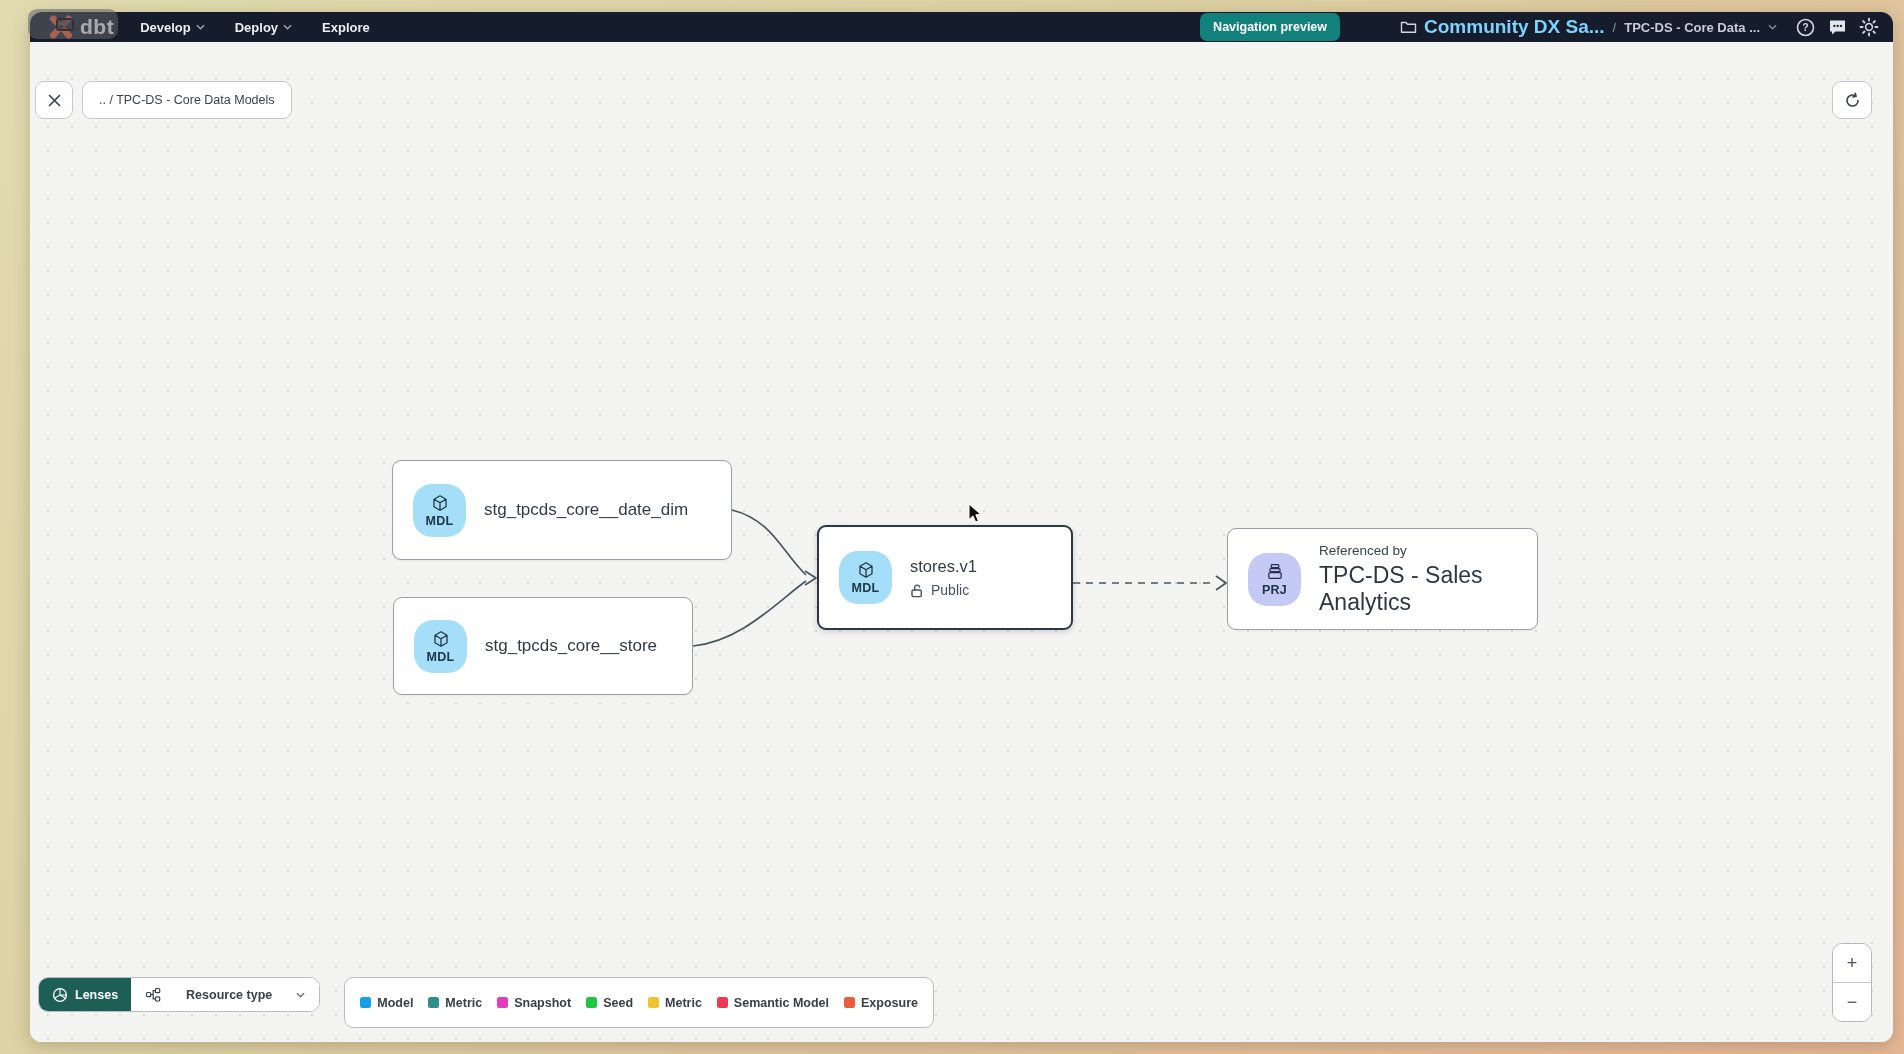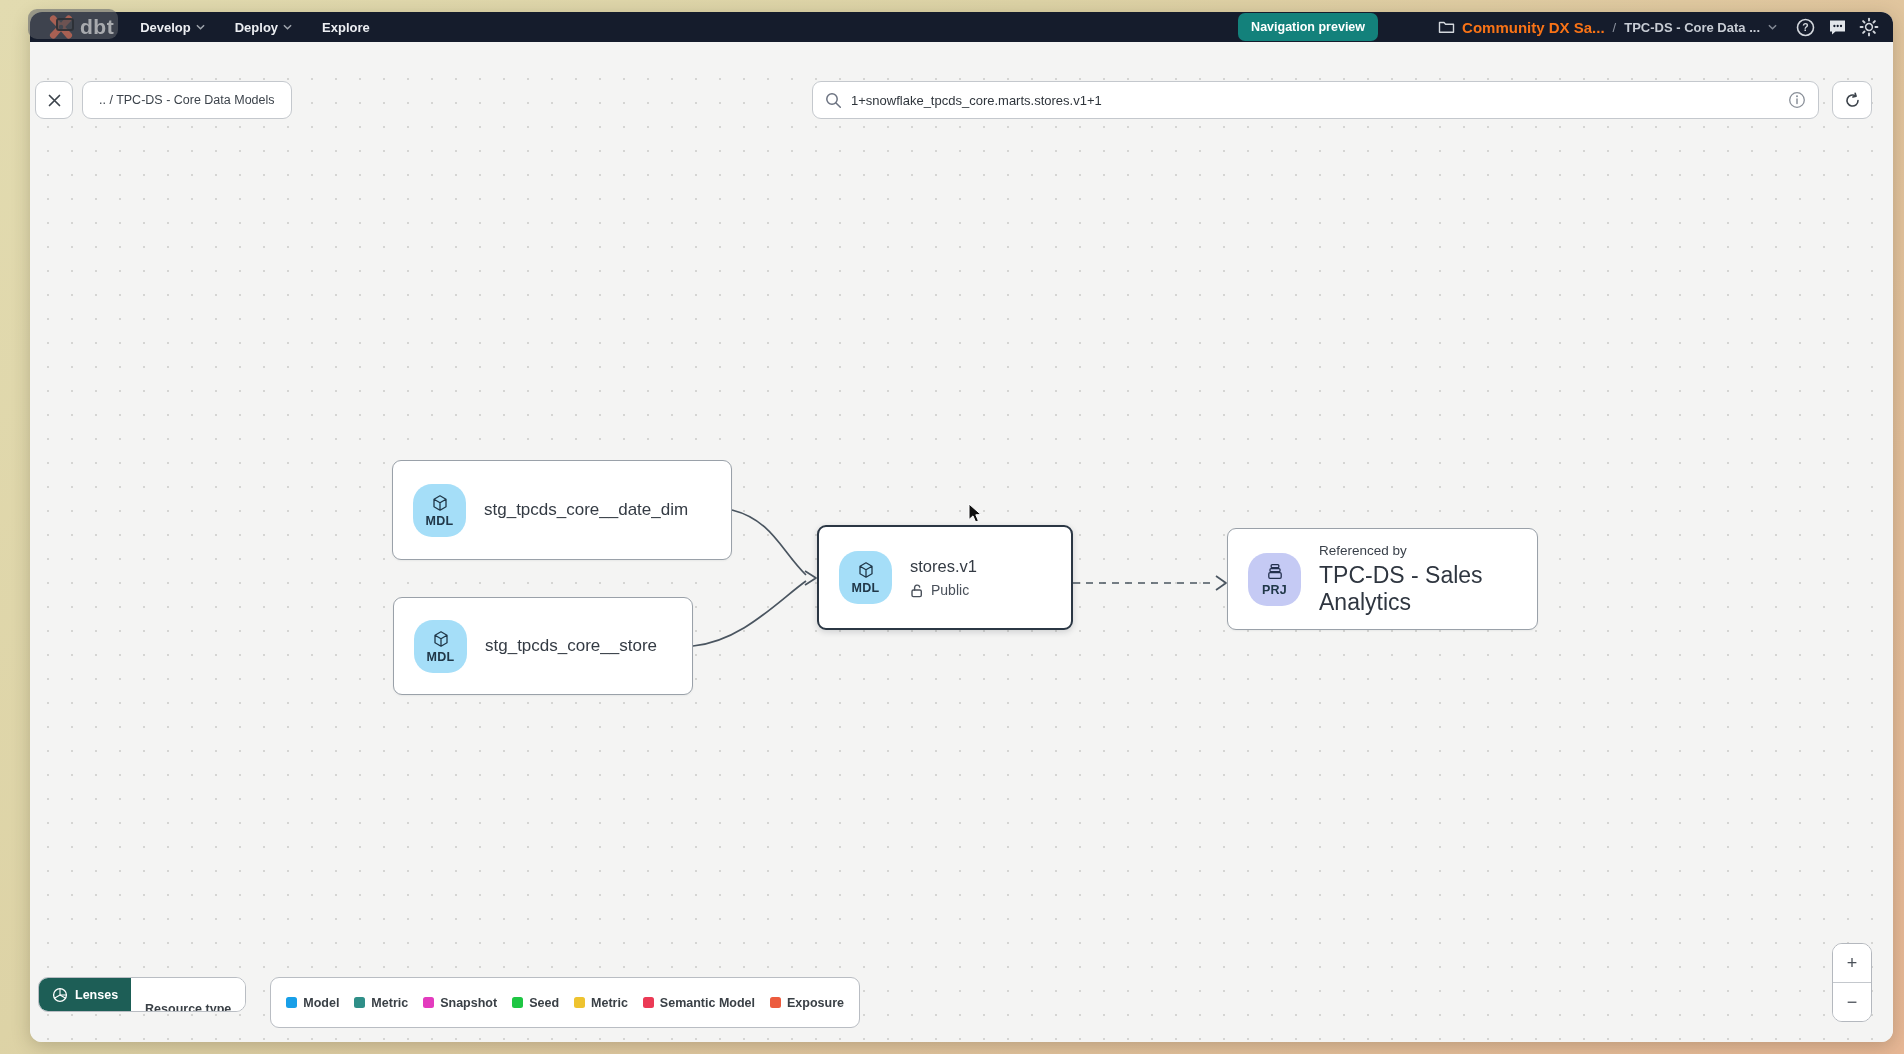--- a/index.html
+++ b/index.html
@@ -36,21 +36,21 @@
   .logo-text { font-size:21px; font-weight:700; color:#fff; letter-spacing:.5px; }
   .nav-menu { display:flex; align-items:center; gap:30px; }
   .nav-item { display:flex; align-items:center; gap:5px; font-size:13px; font-weight:700; color:#eceef2; cursor:pointer; }
   .chev { width:9px; height:6px; display:block; opacity:.75; }
   .nav-right { margin-left:auto; display:flex; align-items:center; gap:14px; }
   .preview-badge {
     background:#13817b; color:#fff; font-size:12.5px; font-weight:700;
     padding:7px 13px; border-radius:7px; white-space:nowrap;text-align:right;
   }
   .crumbs { display:flex; align-items:center; gap:8px; white-space:nowrap; }
-  .crumb-project { font-size:15px; font-weight:700; color:#f97316; display:flex; align-items:center; gap:7px;padding-left:46px;}
+  .crumb-project { font-size:19px; font-weight:700; color:#7dd3fc; display:flex; align-items:center; gap:7px;padding-left:46px;}
   .crumb-sep { color:#8e95a1; font-size:13px; }
   .crumb-section { font-size:13px; font-weight:600; color:#c7ccd4; }
   .nav-icons { display:flex; align-items:center; gap:12px; margin-left:4px; }
   .nav-icon { width:20px; height:20px; display:flex; align-items:center; justify-content:center; cursor:pointer; }
   
   .canvas {
     position:absolute; left:0; top:45px; right:0; bottom:0;
     background-color:#f4f4f3;
     background-image:radial-gradient(#d5d5d3 1.3px, transparent 1.4px);
     background-size:24px 24px; background-position:6px 10px;
@@ -104,21 +104,21 @@
   .lens-pill {
     display:flex; align-items:stretch; border:1px solid #b9bdc3; border-radius:10px;
     overflow:hidden; background:#fff; height:35px;
   }
   .lenses-btn {
     background:#1d5e56; color:#fff; display:flex; align-items:center; gap:7px;
     padding:0 13px; font-size:12.5px; font-weight:700; cursor:pointer;
   }
   .resource-btn {
     display:flex; align-items:center; gap:24px; padding:0 14px; font-size:12.5px;
-    font-weight:600; color:#3a4046; cursor:pointer; background:#fff;flex-direction:column;
+    font-weight:600; color:#3a4046; cursor:pointer; background:#fff;
   }
   .legend {
     display:flex; align-items:center; gap:15px; background:#fff;
     border:1px solid #b9bdc3; border-radius:9px; padding:0 15px; height:51px;
   }
   .legend-item { display:flex; align-items:center; gap:6px; font-size:12.5px; font-weight:600; color:#3a4046; }
   .swatch { width:11px; height:11px; border-radius:2.5px; display:inline-block; }
   .zoom-ctrl {
     position:absolute; right:21px; bottom:20px; width:40px; height:79px;
     background:#fff; border:1px solid #b4b8be; border-radius:10px; overflow:hidden;
@@ -222,32 +222,20 @@
     </g>
   </svg>
 
   <div class="toolbar">
     <div class="tool-btn btn-close">
       <svg width="15" height="15" viewBox="0 0 15 15">
         <path d="M2.5 2.5 L12.5 12.5 M12.5 2.5 L2.5 12.5" stroke="#3c434b" stroke-width="1.7" stroke-linecap="round"></path>
       </svg>
     </div>
     <div class="chip">.. / TPC-DS - Core Data Models</div>
-    <div class="searchbar">
-      <svg width="17" height="17" viewBox="0 0 17 17">
-        <circle cx="7" cy="7" r="5.2" fill="none" stroke="#6b7280" stroke-width="1.5"></circle>
-        <line x1="11" y1="11" x2="15.3" y2="15.3" stroke="#6b7280" stroke-width="1.5" stroke-linecap="round"></line>
-      </svg>
-      <input class="search-input" type="text" value="1+snowflake_tpcds_core.marts.stores.v1+1" style="">
-      <svg width="18" height="18" viewBox="0 0 18 18">
-        <circle cx="9" cy="9" r="7.3" fill="none" stroke="#8a9099" stroke-width="1.3"></circle>
-        <line x1="9" y1="8" x2="9" y2="12.6" stroke="#8a9099" stroke-width="1.5" stroke-linecap="round"></line>
-        <circle cx="9" cy="5.3" r="1" fill="#8a9099"></circle>
-      </svg>
-    </div>
     <div class="tool-btn btn-refresh">
       <svg width="17" height="17" viewBox="0 0 17 17">
         <path d="M14 8.5 A5.5 5.5 0 1 1 11.6 4" fill="none" stroke="#3c434b" stroke-width="1.6" stroke-linecap="round"></path>
         <path d="M11.2 1.2 L12 4.3 L8.9 5" fill="none" stroke="#3c434b" stroke-width="1.6" stroke-linecap="round" stroke-linejoin="round"></path>
       </svg>
     </div>
   </div>
 
   <div class="node" style="left:362px; top:448px; width:340px; height:100px;">
     <div class="badge badge-mdl">

